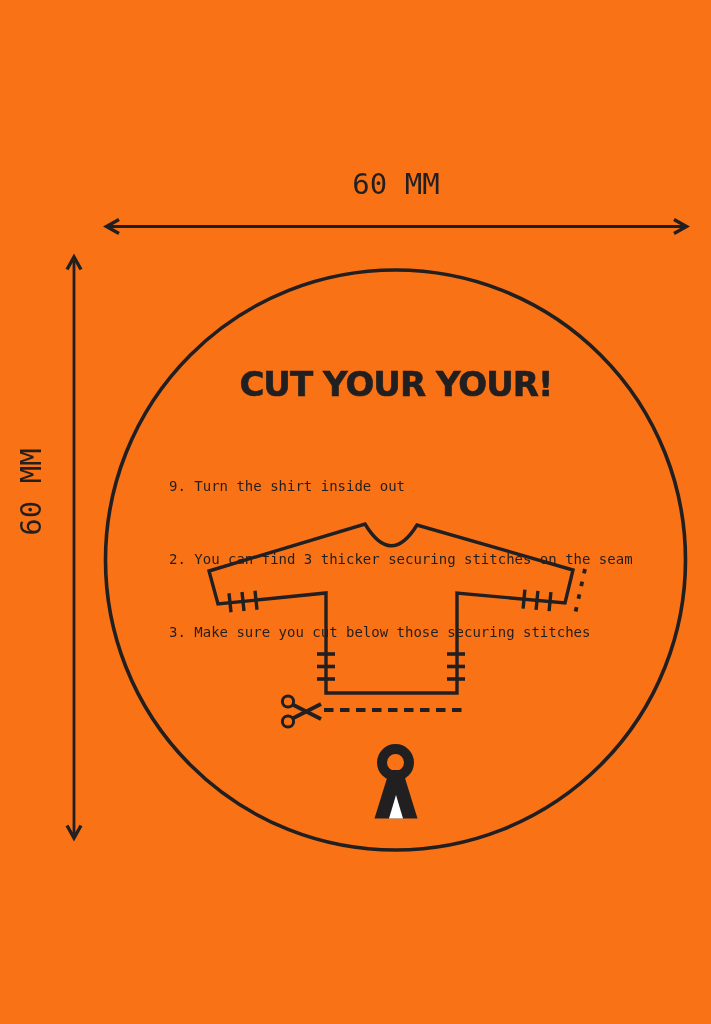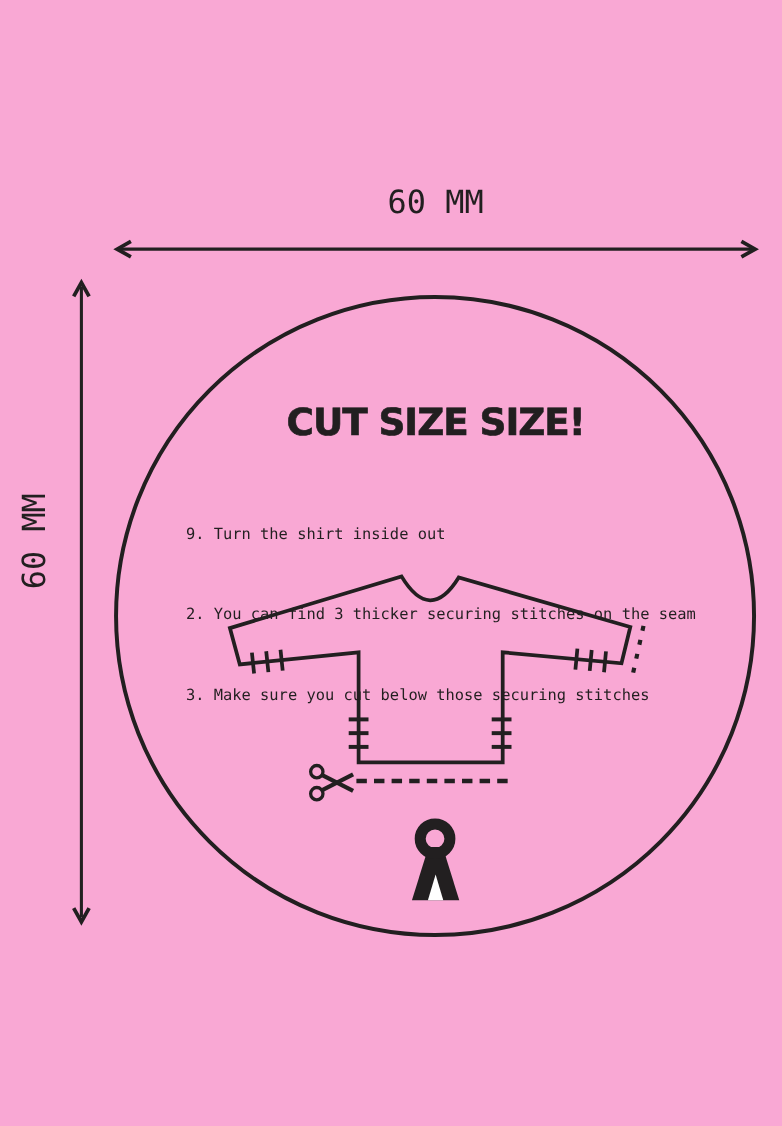--- a/index.html
+++ b/index.html
@@ -4,21 +4,21 @@
 <style>
   html, body {
     margin: 0;
     padding: 0;
     background: #ffffff;
   }
   .canvas {
     position: relative;
     width: 711px;
     height: 1024px;
-    background: #f9a8d4;
+    background: #f97316;
     color: #221f20;
     overflow: hidden;
   }
   .dim-label {
     position: absolute;
     font-family: "DejaVu Sans Mono", monospace;
     font-size: 29px;
     line-height: 32px;
     color: #221f20;
     text-align: center;
@@ -78,21 +78,21 @@
 </style>
 </head>
 <body>
 
 <div class="canvas">
 
   <div class="dim-label dim-top">60 MM</div>
 
   <div class="dim-label dim-left">60 MM</div>
 
-  <div class="sticker-title">CUT SIZE SIZE!</div>
+  <div class="sticker-title">CUT YOUR YOUR!</div>
 
   <div class="steps">
     <div>9. Turn the shirt inside out</div>
     <div>2. You can find 3 thicker securing stitches on the seam</div>
     <div>3. Make sure you cut below those securing stitches</div>
   </div>
 
   <svg class="diagram" width="711" height="1024" viewBox="0 0 711 1024">
 
     <g>

